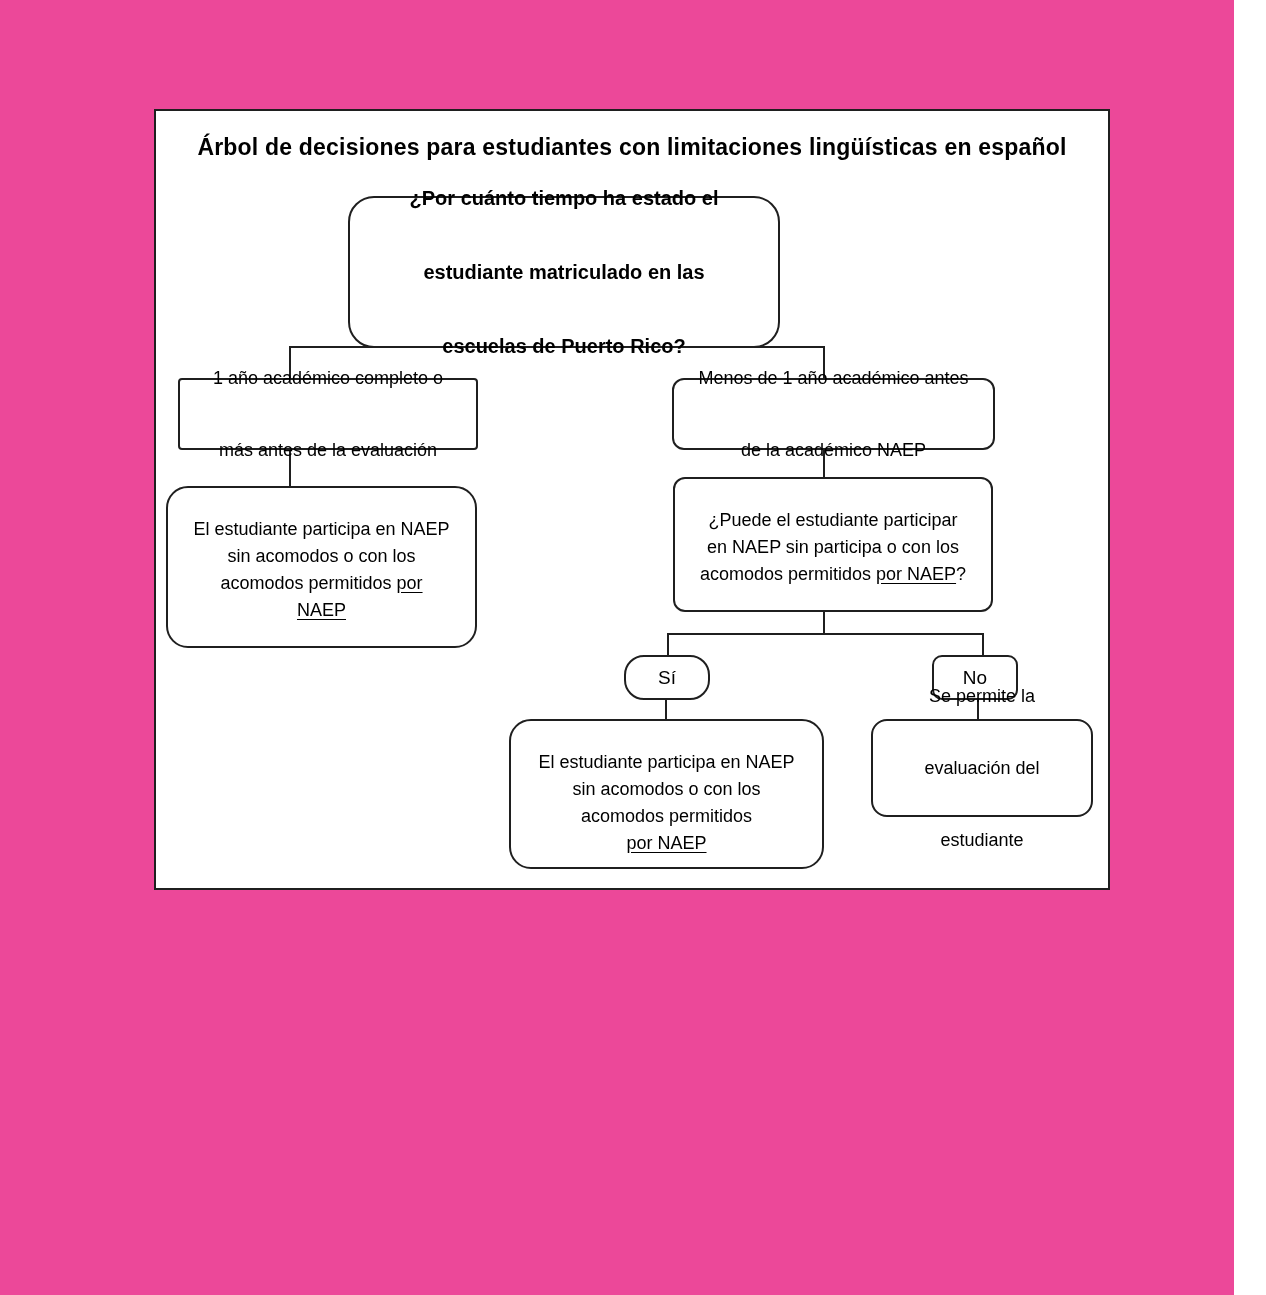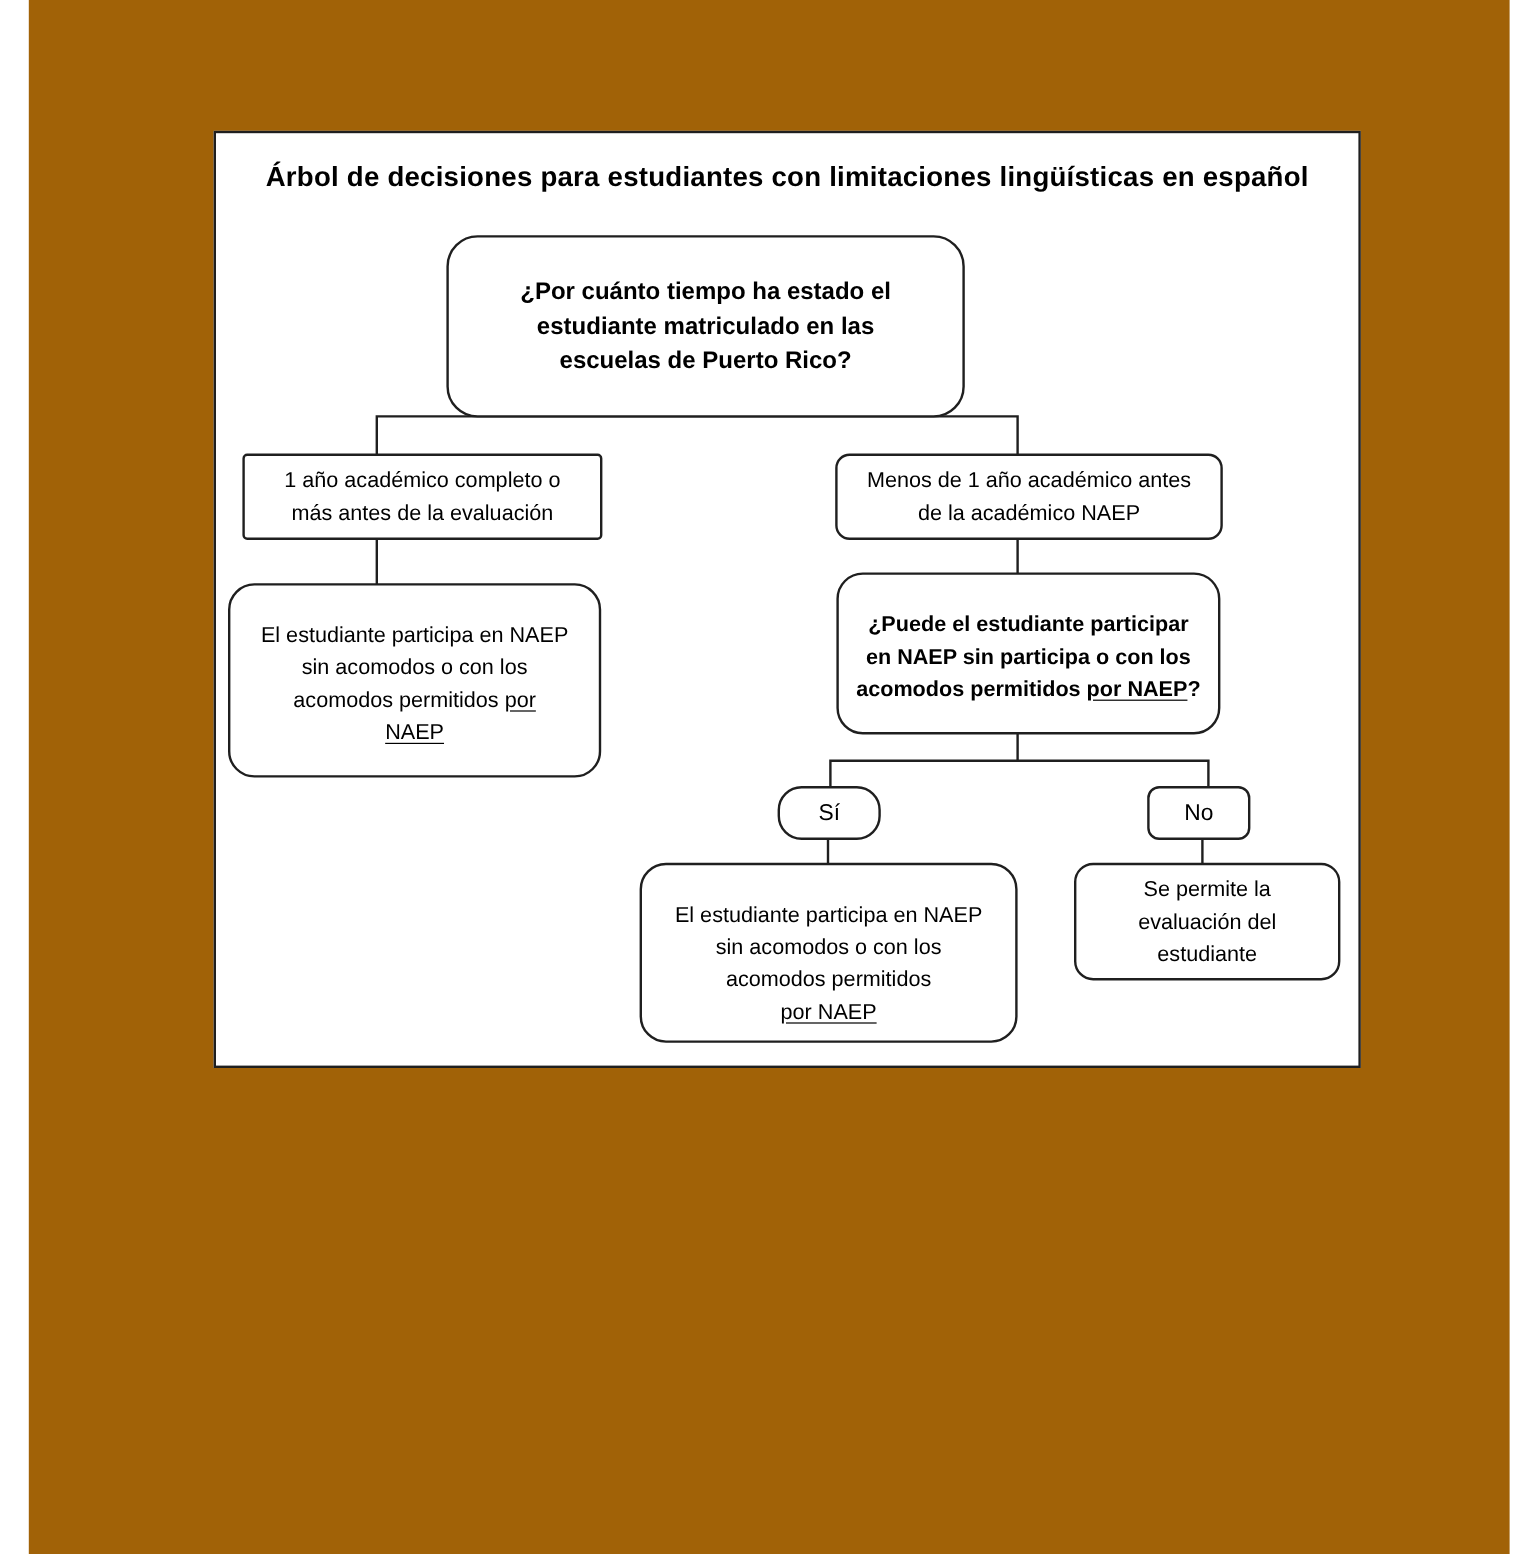--- a/index.html
+++ b/index.html
@@ -4,25 +4,24 @@
 <style>
   html, body {
     margin: 0;
     padding: 0;
     background: #ffffff;
   }
   .page {
     position: relative;
     width: 1234px;
     height: 1295px;
-    background: #a16207;
+    background: #ec4899;
     font-family: "Liberation Sans", sans-serif;
     color: #000000;
     overflow: hidden;
-    margin-left: 24px;
   }
   .frame {
     position: absolute;
     left: 154px;
     top: 109px;
     width: 956px;
     height: 781px;
     border: 2px solid #1f1f1f;
     box-sizing: border-box;
     background: #ffffff;
@@ -45,20 +44,21 @@
     height: 1295px;
   }
   .node {
     position: absolute;
     box-sizing: border-box;
     border: 2px solid #1f1f1f;
     background: #ffffff;
     text-align: center;
     font-size: 18px;
     line-height: 27px;
+    gap: 45px;
   }
   .node.center {
     display: flex;
     flex-direction: column;
     justify-content: center;
     align-items: center;
   }
   .node.topalign {
     padding-top: 28px;
   }
@@ -95,22 +95,21 @@
     top: 486px;
     width: 311px;
     height: 162px;
     border-radius: 22px;
   }
   .node-question-right {
     left: 673px;
     top: 477px;
     width: 320px;
     height: 135px;
-    border-radius: 22px;
-    font-weight: bold;
+    border-radius: 12px;
   }
   .node-si {
     left: 624px;
     top: 655px;
     width: 86px;
     height: 45px;
     border-radius: 20px;
     font-size: 19px;
   }
   .node-no {

